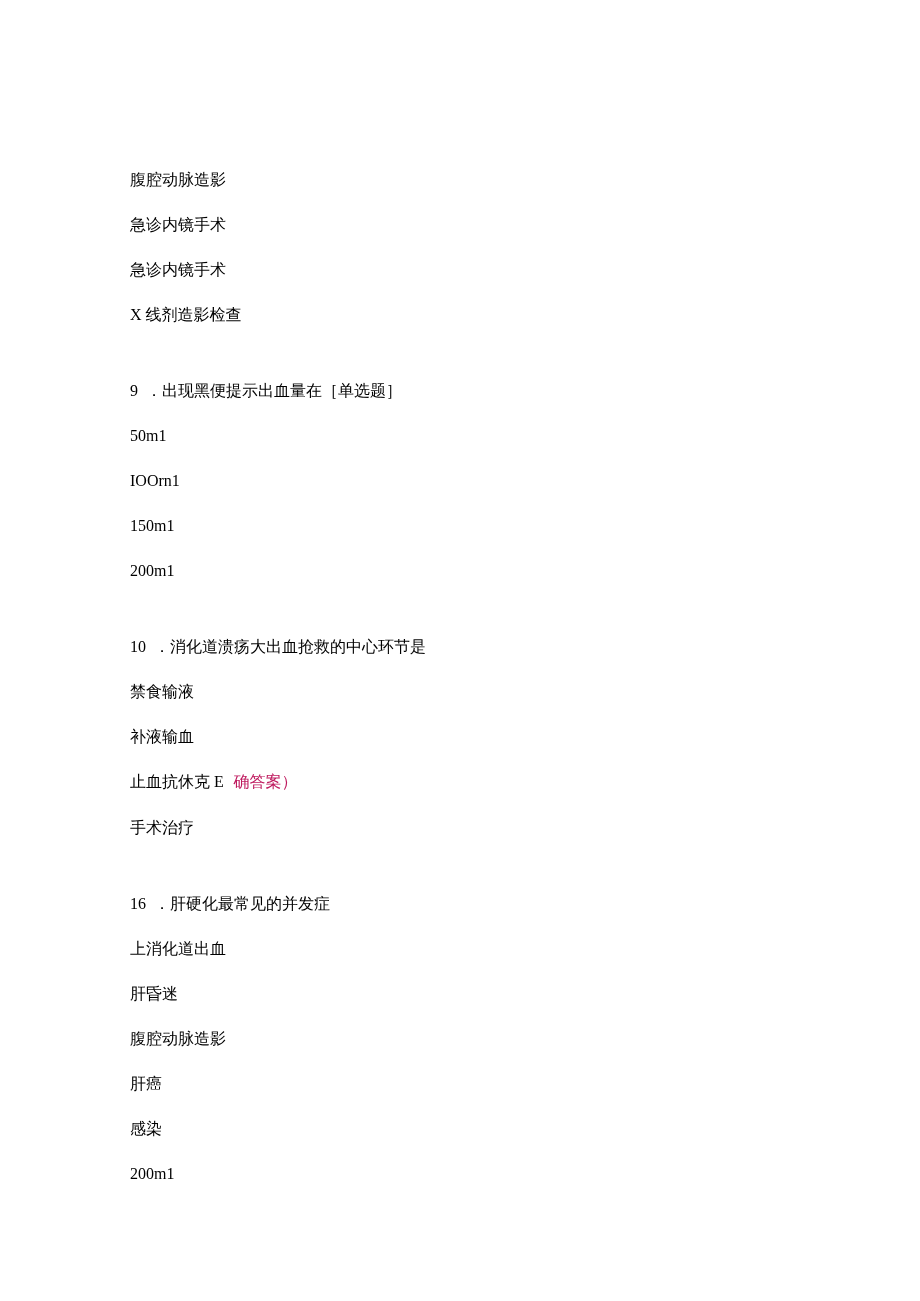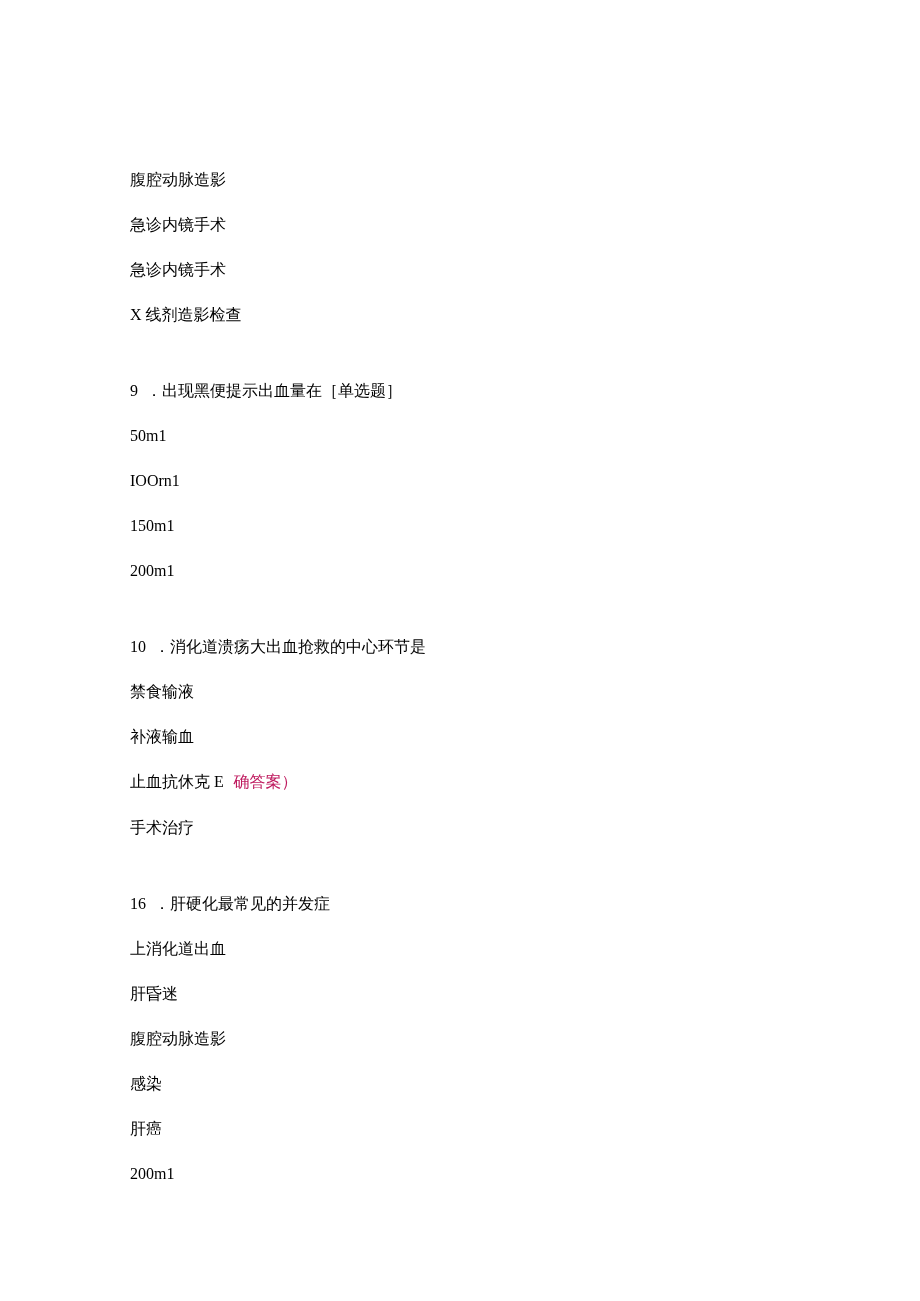--- a/index.html
+++ b/index.html
@@ -61,18 +61,18 @@
     <span>止血抗休克 E</span><span class="answer-mark"> 确答案）</span>
   </div>
   <div class="line">手术治疗</div>
 
   <div class="numbered question-gap">
     <span>16</span><span>&nbsp;&nbsp;</span><span>．</span><span>肝硬化最常见的并发症</span>
   </div>
   <div class="line">上消化道出血</div>
   <div class="line">肝昏迷</div>
   <div class="line">腹腔动脉造影</div>
+  <div class="line">肝癌</div>
   <div class="line">感染</div>
-  <div class="line">肝癌</div>
 
   <div class="line">200m1</div>
 
 </div>
 
 </body></html>

